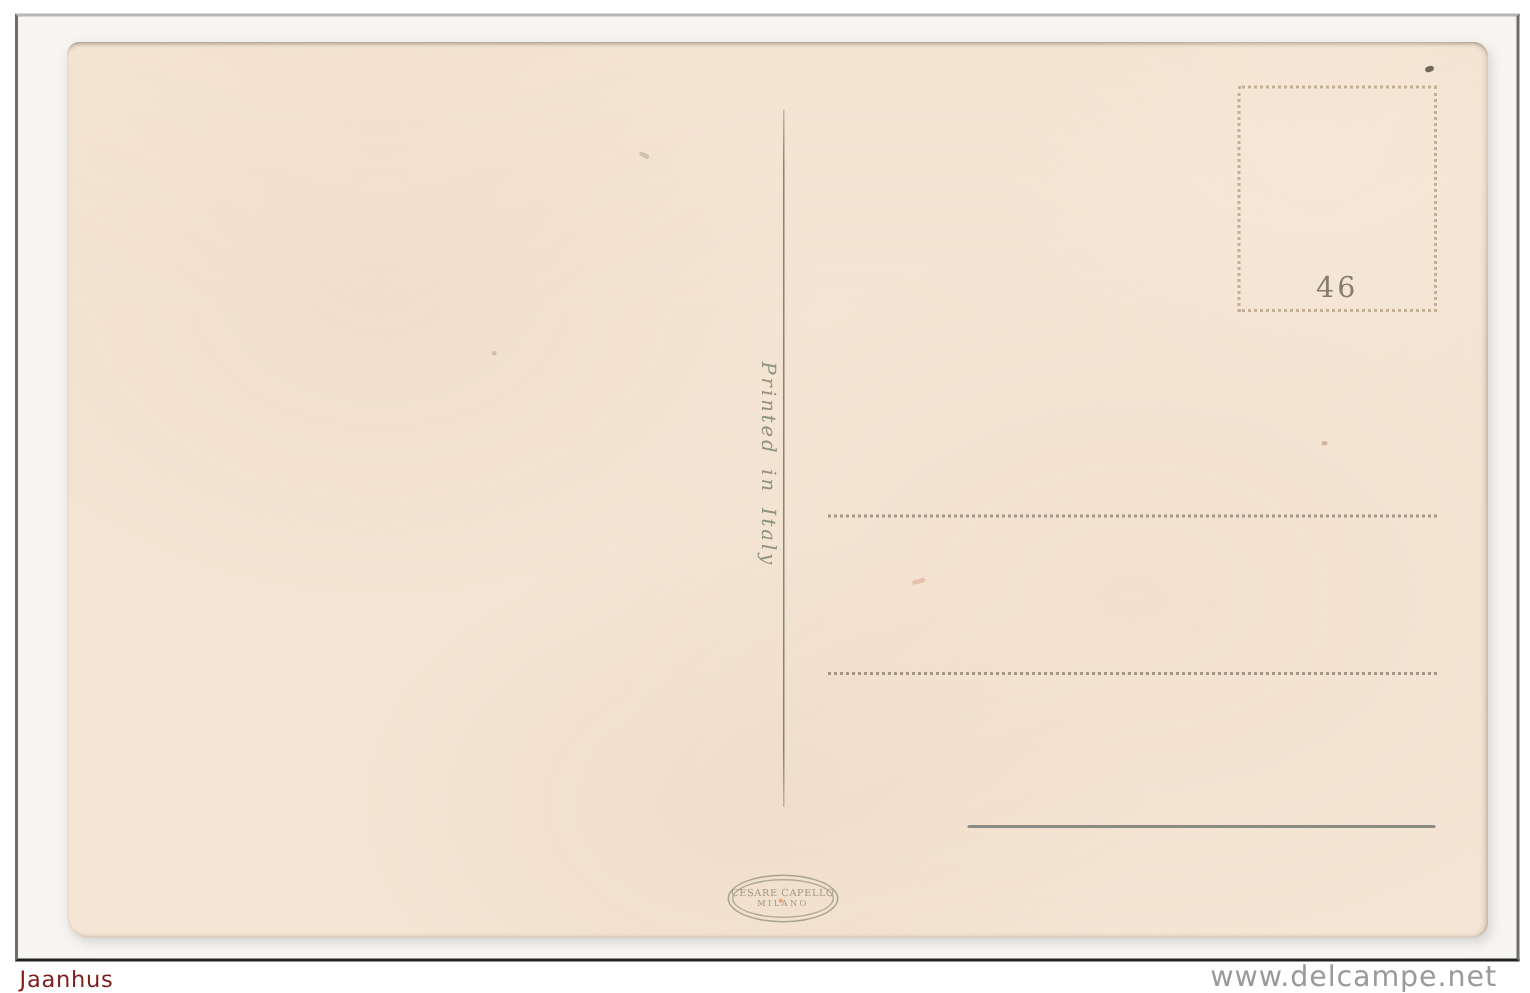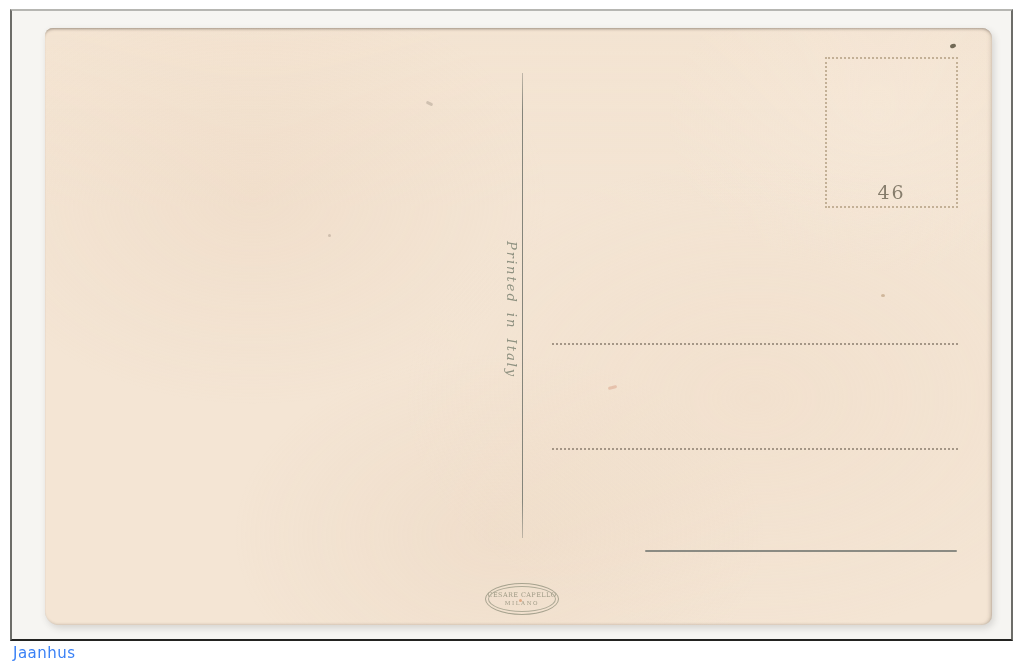--- a/index.html
+++ b/index.html
@@ -82,21 +82,21 @@
   .speck { position:absolute; border-radius:50%; }
   .speck-dark { left:905px; top:16px; width:6px; height:4px; background:#5a5340; transform:rotate(-20deg); opacity:0.85; }
   .speck-tan  { left:836px; top:266px; width:4px; height:3px; background:#c7ab8d; opacity:0.8; }
   .speck-orange { left:474px; top:571px; width:3px; height:3px; background:#d98c5c; opacity:0.65; }
   .smudge-red { left:563px; top:358px; width:9px; height:3px; background:#cf8468; opacity:0.35; transform:rotate(-15deg); border-radius:2px; }
   .smudge-gray { left:381px; top:74px; width:7px; height:3px; background:#8d8274; opacity:0.35; transform:rotate(25deg); border-radius:2px; }
   .speck-gray { left:283px; top:206px; width:3px; height:3px; background:#9a8c7c; opacity:0.4; }
   
   .seller {
     position:absolute; left:13px; top:644px;
-    font-size:15px; color:#3b82f6; letter-spacing:0.5px;
+    font-size:15px; color:#7f1d1d; letter-spacing:0.5px;
   }
   .watermark {
     position:absolute; right:22px; top:640px;
     font-size:19px; color:#9a9a9a; letter-spacing:0.6px; font-weight:500;
   }
 </style>
 </head>
 <body>
 
 <div class="stage">
@@ -132,14 +132,15 @@
       <div class="speck speck-orange"></div>
       <div class="speck smudge-red"></div>
       <div class="speck smudge-gray"></div>
       <div class="speck speck-gray"></div>
     </div>
 
   </div>
 
   <div class="seller">Jaanhus</div>
 
+  <div class="watermark">www.delcampe.net</div>
 
 </div>
 
 </body></html>

